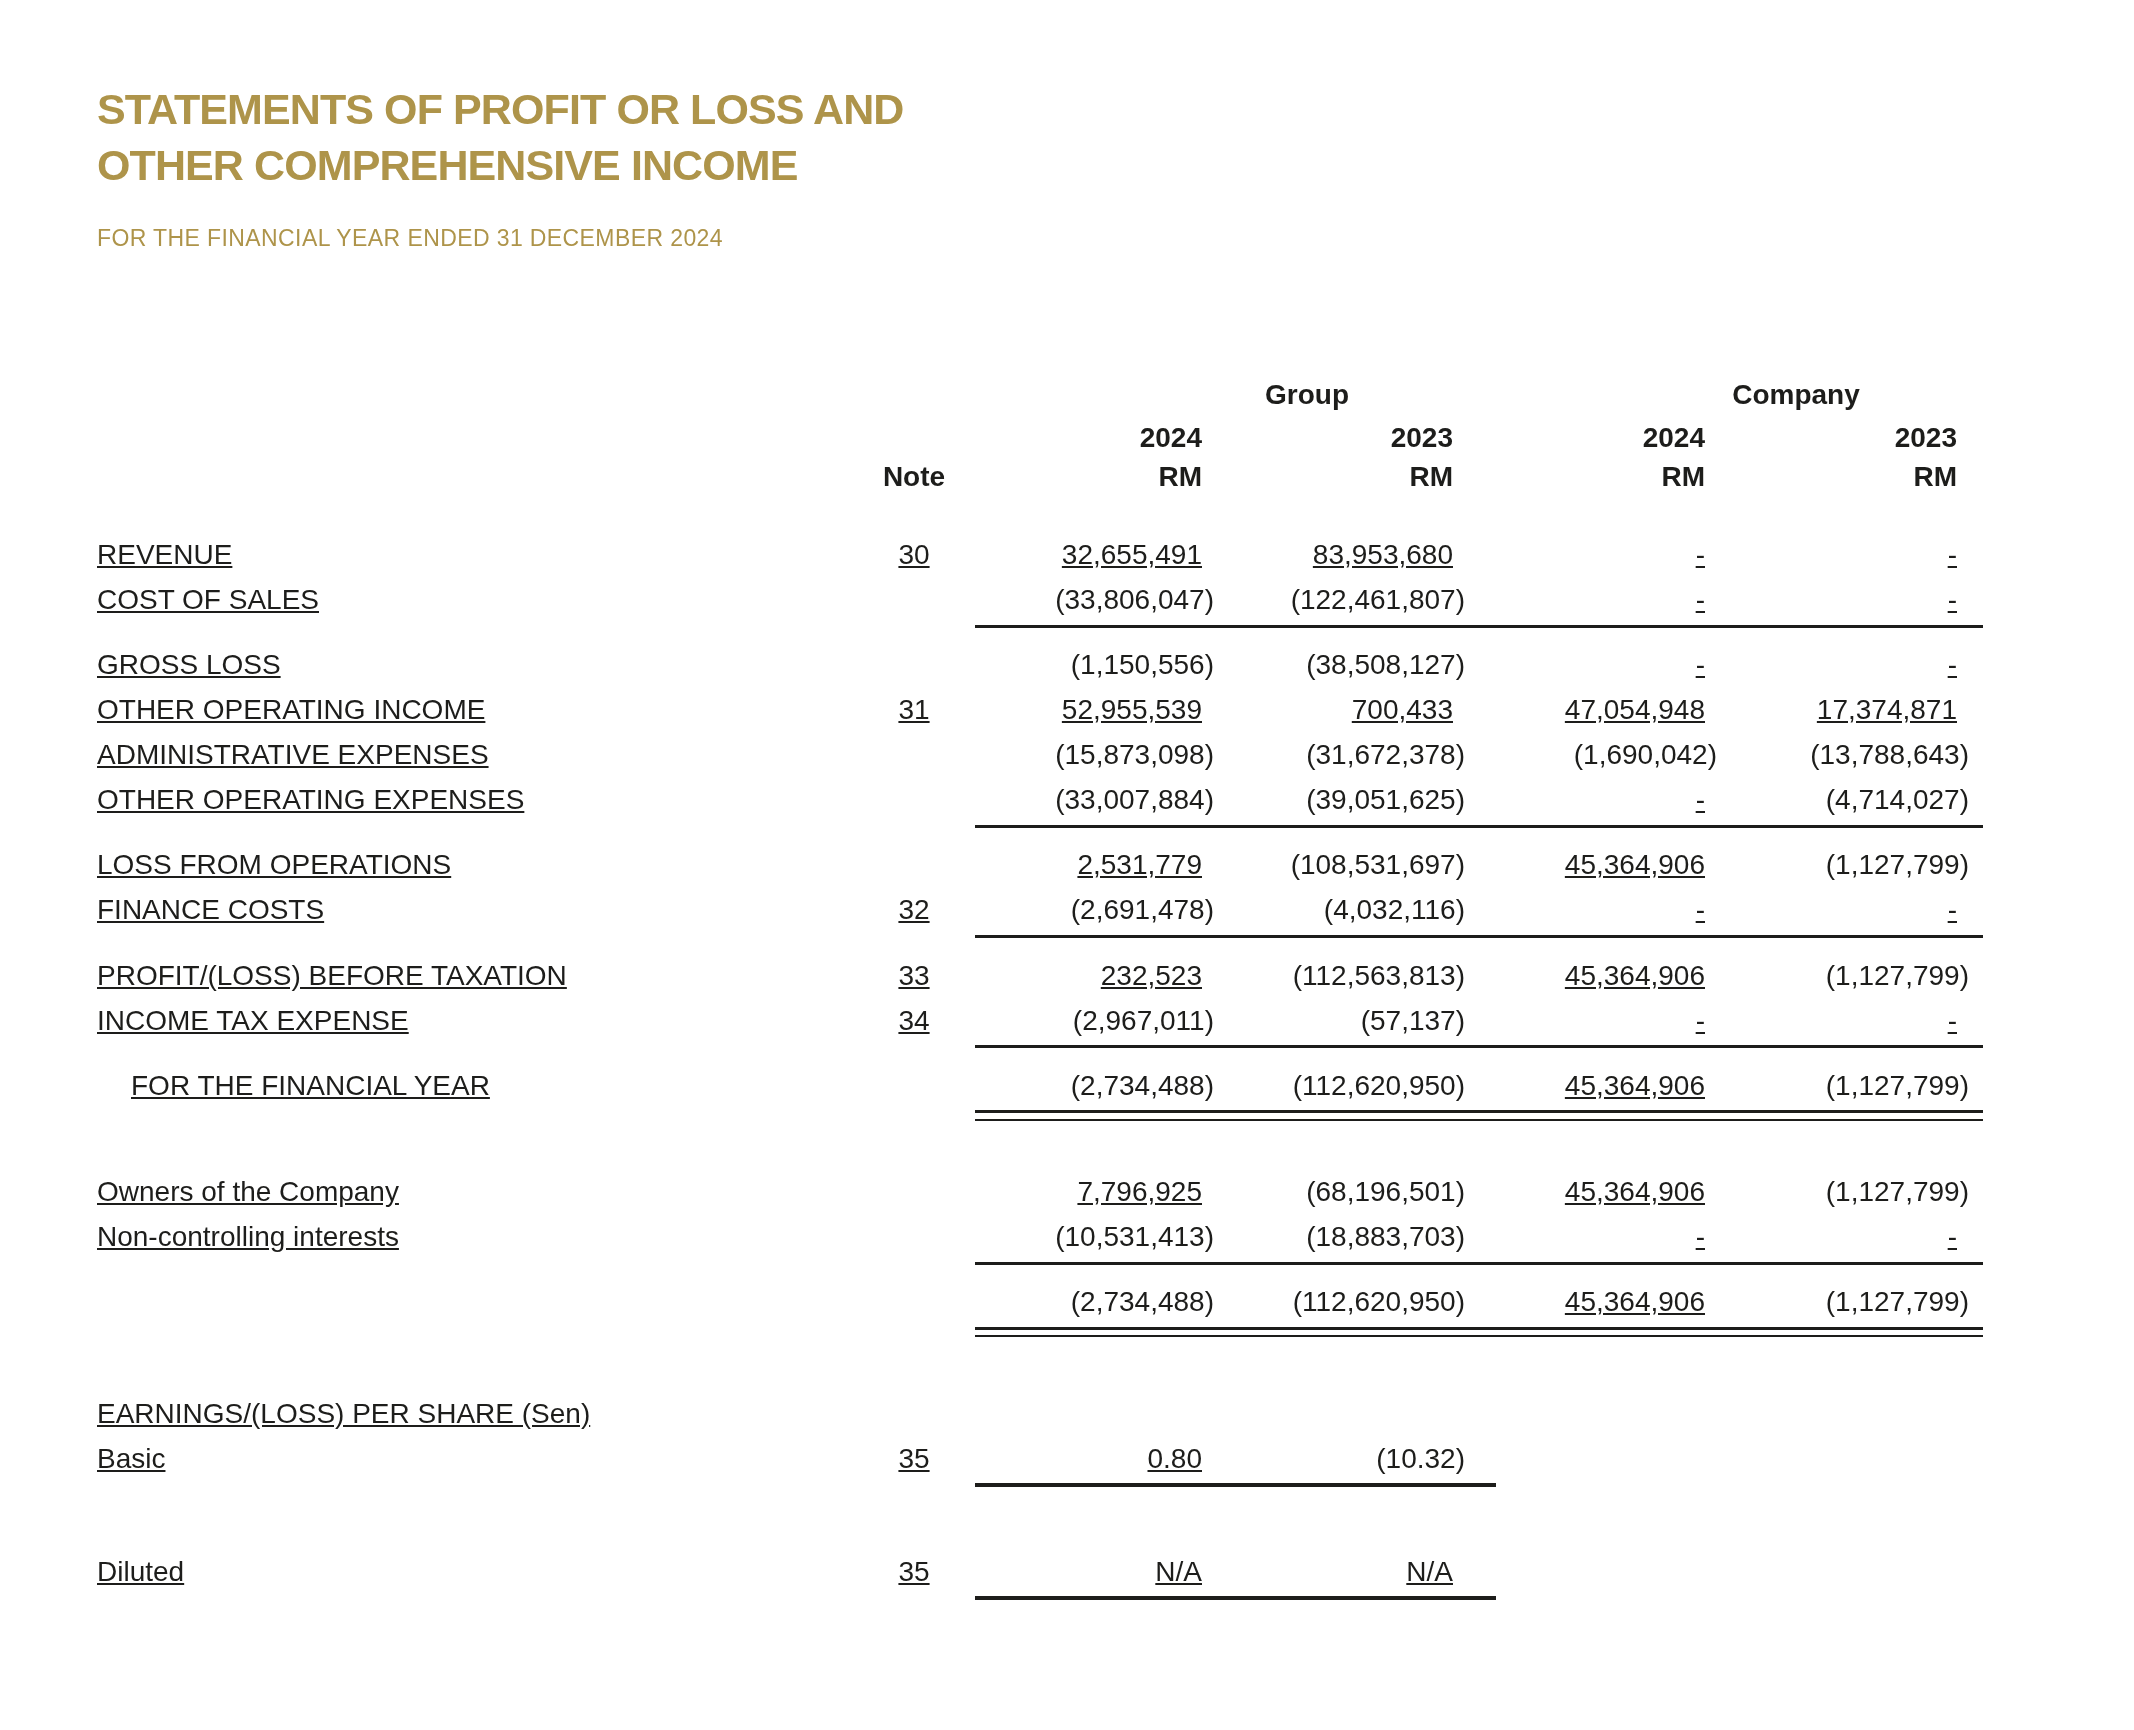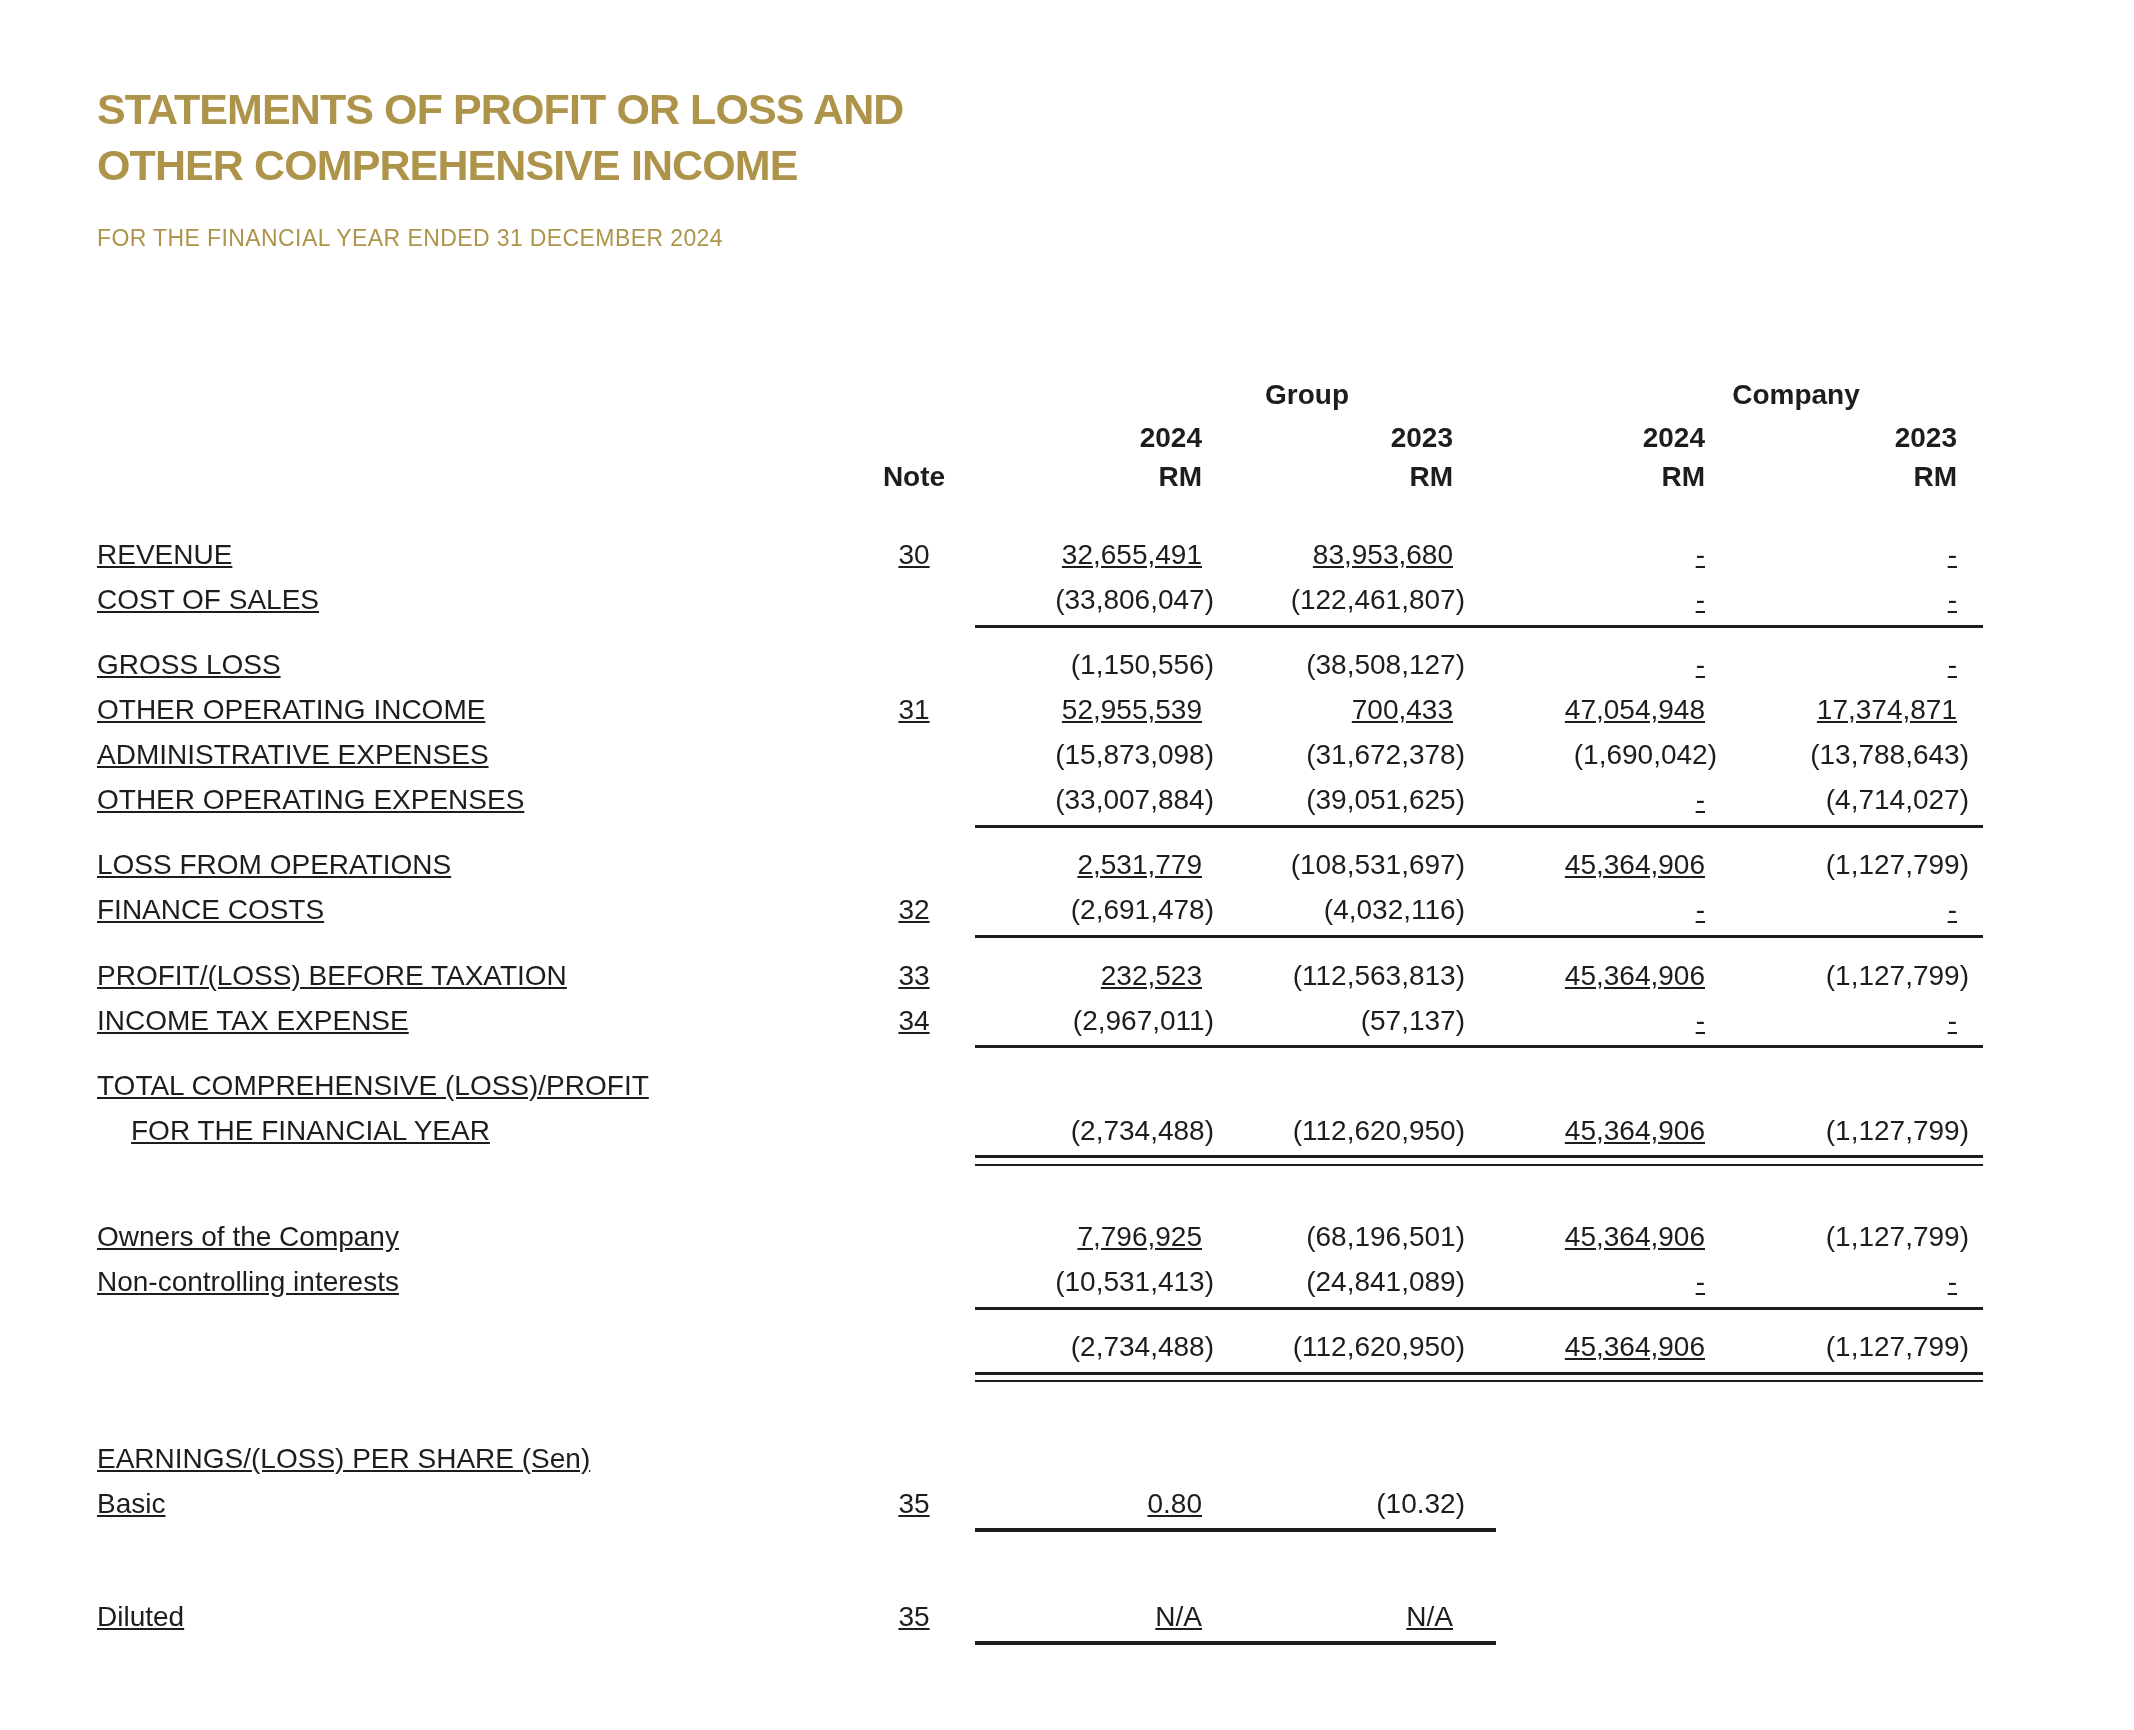--- a/index.html
+++ b/index.html
@@ -169,28 +169,20 @@
           <div class="c-note">34</div>
           <div class="c-v v1"><span class="paren">(2,967,011)</span></div>
           <div class="c-v v2"><span class="paren">(57,137)</span></div>
           <div class="c-v v3"><span>-</span></div>
           <div class="c-v v4"><span>-</span></div>
         </div>
         <div class="rule-row">
           <div class="line-single"></div>
         </div>
         <div class="row">
-          <div class="c-label">TOTAL COMPREHENSIVE (LOSS)/PROFIT</div>
-          <div class="c-note"></div>
-          <div class="c-v v1"><span></span></div>
-          <div class="c-v v2"><span></span></div>
-          <div class="c-v v3"><span></span></div>
-          <div class="c-v v4"><span></span></div>
-        </div>
-        <div class="row">
           <div class="c-label indent">FOR THE FINANCIAL YEAR</div>
           <div class="c-note"></div>
           <div class="c-v v1"><span class="paren">(2,734,488)</span></div>
           <div class="c-v v2"><span class="paren">(112,620,950)</span></div>
           <div class="c-v v3"><span>45,364,906</span></div>
           <div class="c-v v4"><span class="paren">(1,127,799)</span></div>
         </div>
         <div class="rule-row">
           <div class="line-double"></div>
         </div>
@@ -200,21 +192,21 @@
           <div class="c-note"></div>
           <div class="c-v v1"><span>7,796,925</span></div>
           <div class="c-v v2"><span class="paren">(68,196,501)</span></div>
           <div class="c-v v3"><span>45,364,906</span></div>
           <div class="c-v v4"><span class="paren">(1,127,799)</span></div>
         </div>
         <div class="row">
           <div class="c-label">Non-controlling interests</div>
           <div class="c-note"></div>
           <div class="c-v v1"><span class="paren">(10,531,413)</span></div>
-          <div class="c-v v2"><span class="paren">(24,841,089)</span></div>
+          <div class="c-v v2"><span class="paren">(18,883,703)</span></div>
           <div class="c-v v3"><span>-</span></div>
           <div class="c-v v4"><span>-</span></div>
         </div>
         <div class="rule-row">
           <div class="line-single"></div>
         </div>
         <div class="row">
           <div class="c-label"></div>
           <div class="c-note"></div>
           <div class="c-v v1"><span class="paren">(2,734,488)</span></div>

